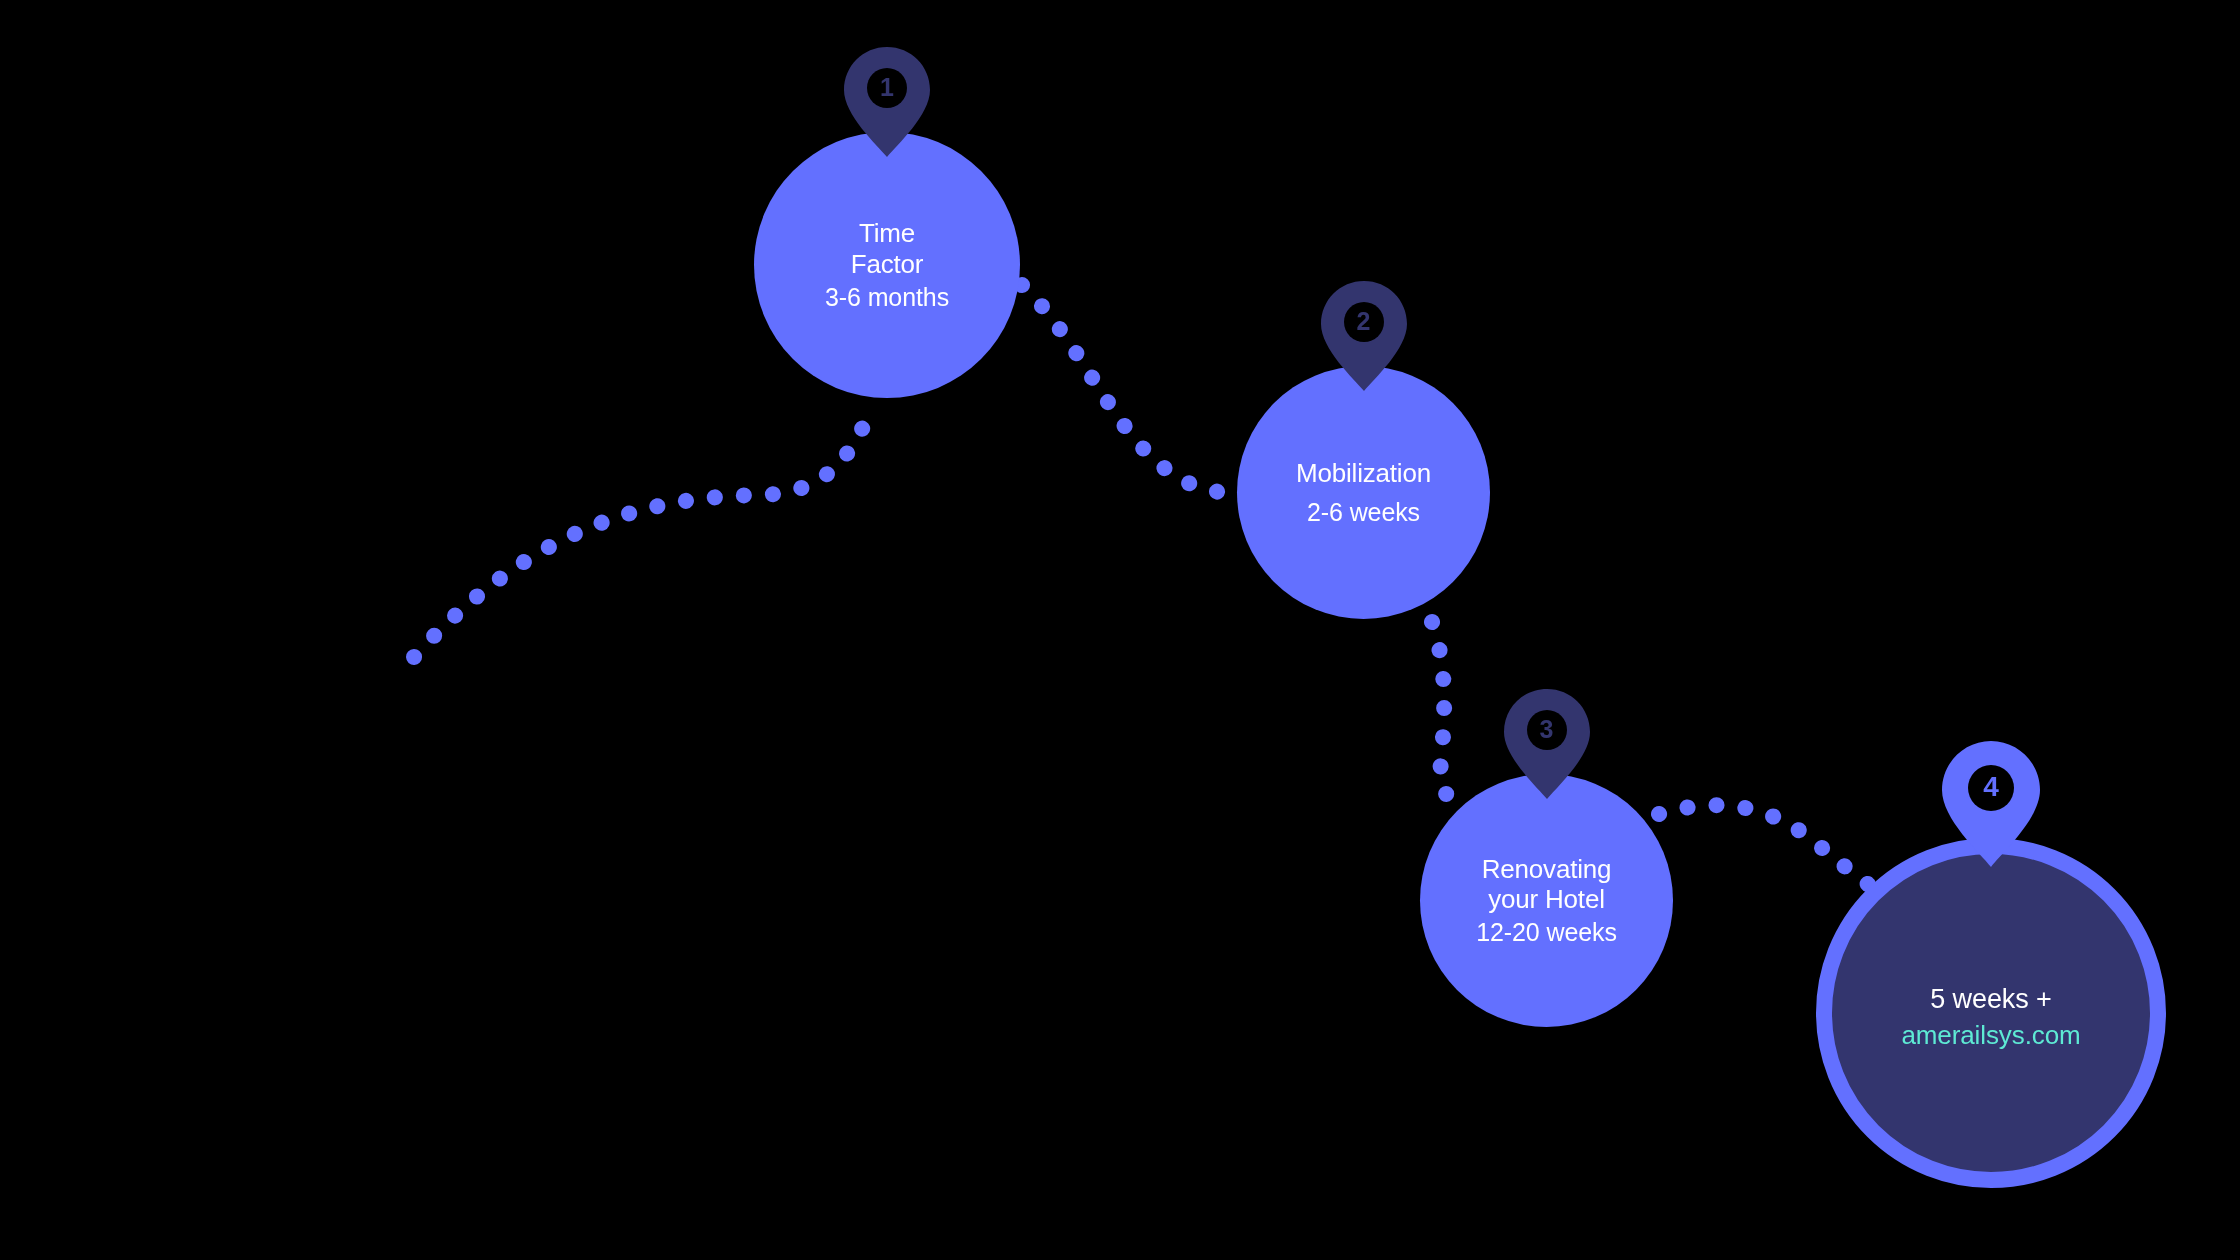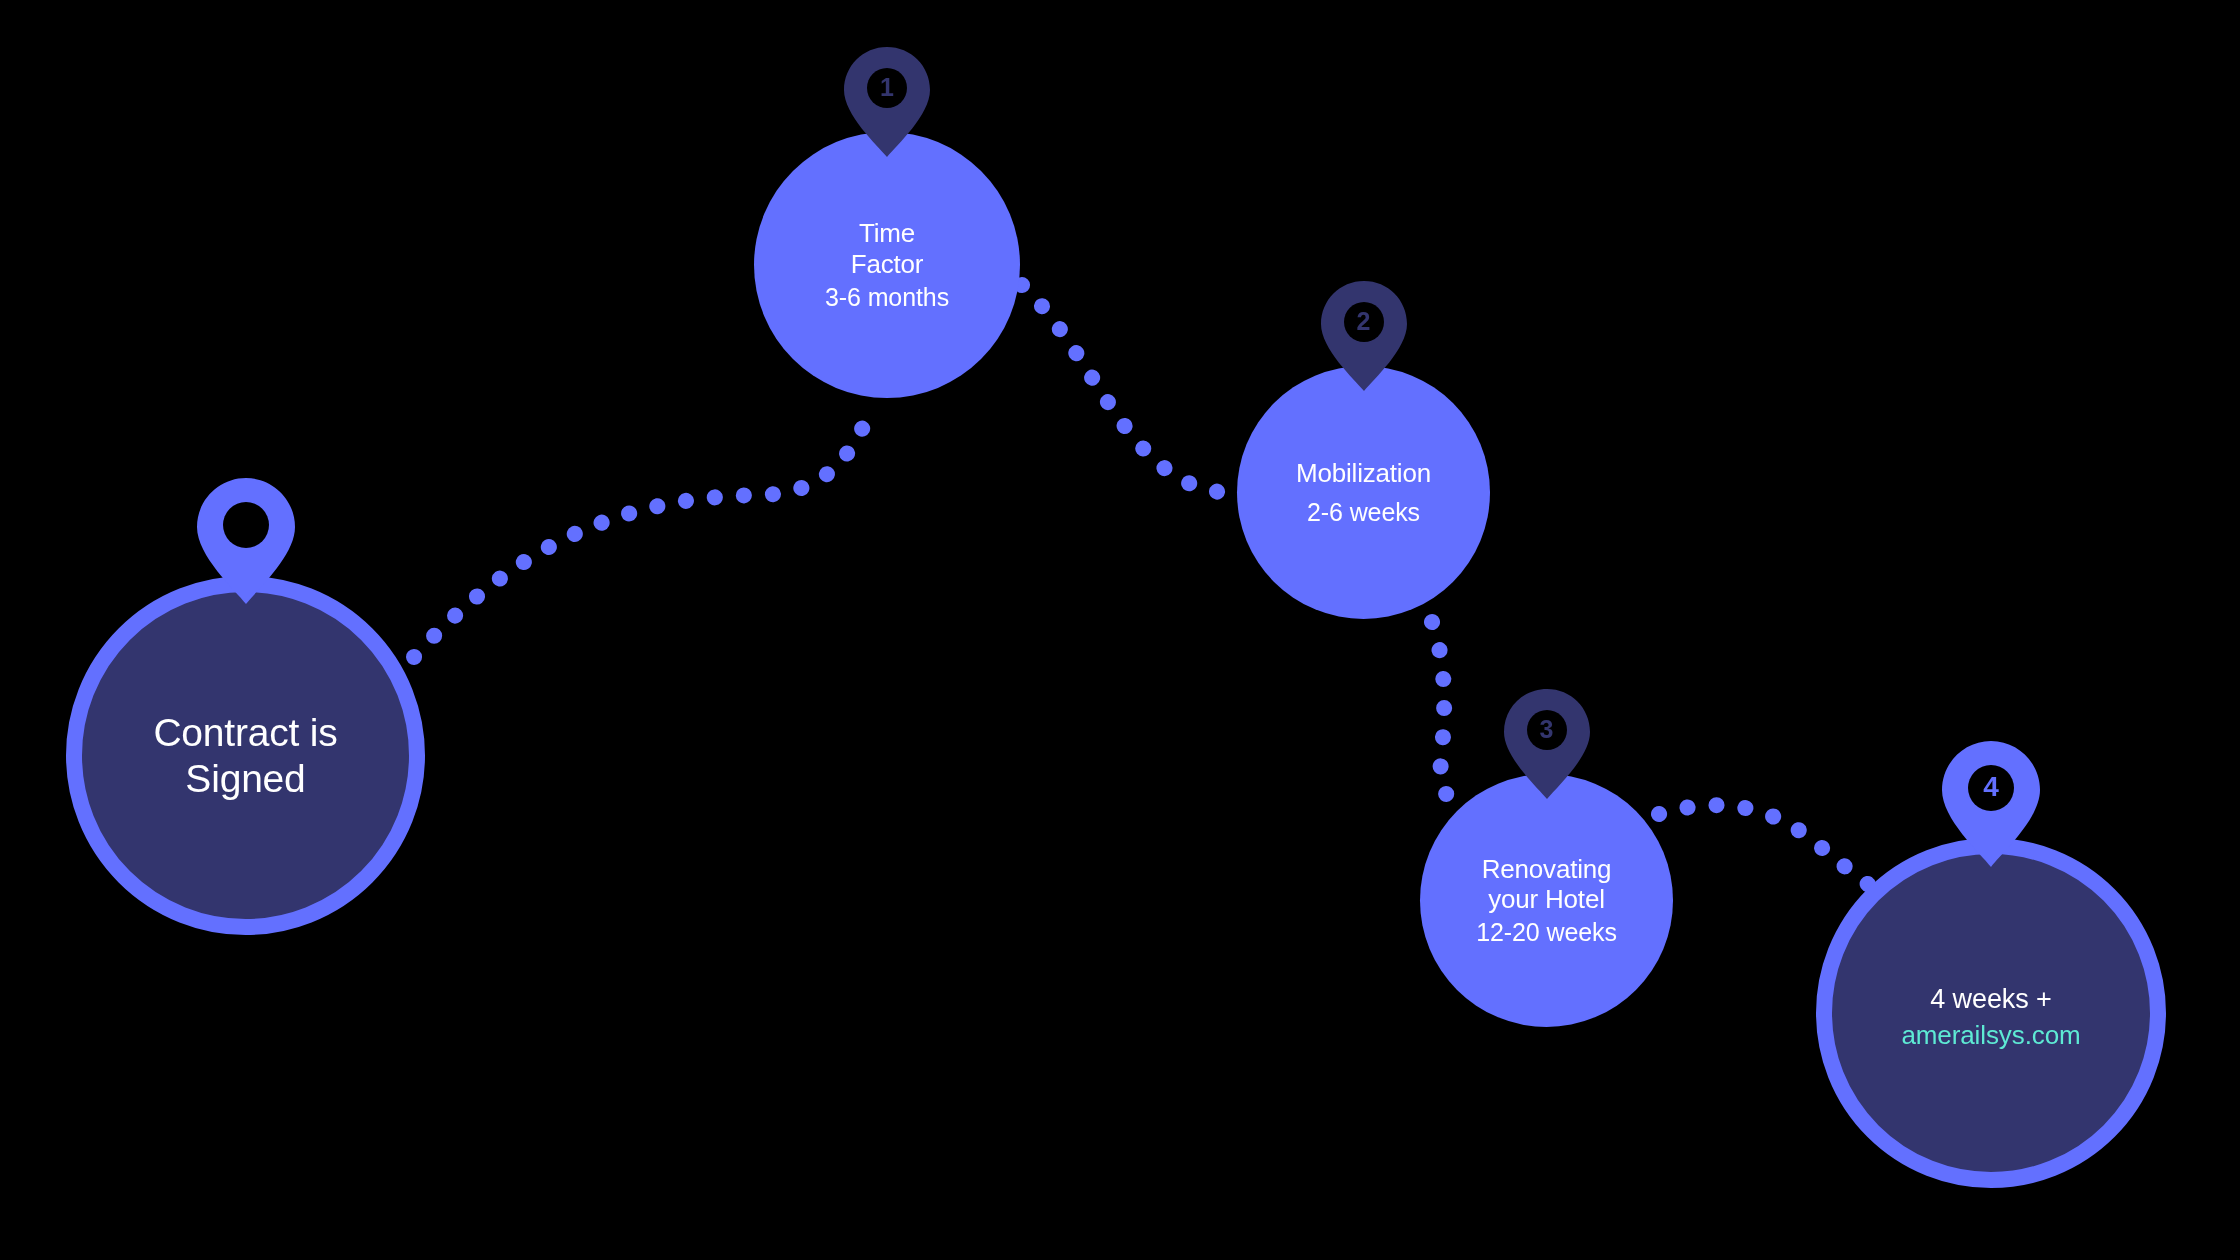--- a/index.html
+++ b/index.html
@@ -140,32 +140,20 @@
 
 <div id="stage">
 
   <svg class="connector-layer" viewBox="0 0 2240 1260" xmlns="http://www.w3.org/2000/svg">
     <path class="connector-path" d="M 414 657 C 530 530 640 497 760 495 C 830 494 853 450 870 412"></path>
     <path class="connector-path" d="M 1022 285 C 1070 330 1100 400 1140 445 C 1175 484 1205 492 1232 493"></path>
     <path class="connector-path" d="M 1432 622 C 1448 668 1445 716 1441 762 C 1438 792 1446 798 1458 797"></path>
     <path class="connector-path" d="M 1659 814 C 1720 796 1770 806 1812 840 C 1850 870 1866 886 1886 894"></path>
   </svg>
 
-  <div class="node" id="node-0">
-    <div class="pin">
-      <svg width="98" height="126" viewBox="0 0 98 126">
-        <path d="M49 0 C22 0 0 22 0 49 C0 78 38 112 49 126 C60 112 98 78 98 49 C98 22 76 0 49 0 Z" fill="#6370FF"></path>
-        <circle cx="49" cy="47" r="23" fill="#000000"></circle>
-      </svg>
-    </div>
-    <div class="node-circle ringed">
-      <div class="node-title">Contract is
-Signed</div>
-    </div>
-  </div>
 
   <div class="node" id="node-1">
     <div class="pin">
       <svg width="86" height="110" viewBox="0 0 86 110">
         <path d="M43 0 C19 0 0 19 0 43 C0 68 33 98 43 110 C53 98 86 68 86 43 C86 19 67 0 43 0 Z" fill="#33356E"></path>
         <circle cx="43" cy="41" r="20" fill="#000000"></circle>
       </svg>
       <div class="pin-number" style="top:26px; font-size:25px; color:#33356E;">1</div>
     </div>
     <div class="node-circle filled">
@@ -206,18 +194,18 @@
 
   <div class="node" id="node-4">
     <div class="pin">
       <svg width="98" height="126" viewBox="0 0 98 126">
         <path d="M49 0 C22 0 0 22 0 49 C0 78 38 112 49 126 C60 112 98 78 98 49 C98 22 76 0 49 0 Z" fill="#6370FF"></path>
         <circle cx="49" cy="47" r="23" fill="#000000"></circle>
       </svg>
       <div class="pin-number" style="top:30px; font-size:28px; color:#6370FF;">4</div>
     </div>
     <div class="node-circle ringed">
-      <div class="node-sub">4 weeks +</div>
+      <div class="node-sub">5 weeks +</div>
       <div class="node-link">amerailsys.com</div>
     </div>
   </div>
 
 </div>
 
 </body></html>

